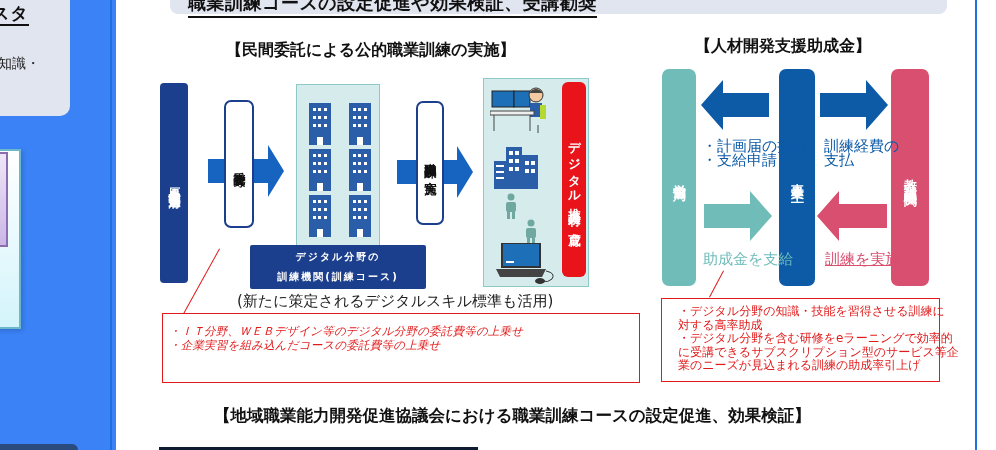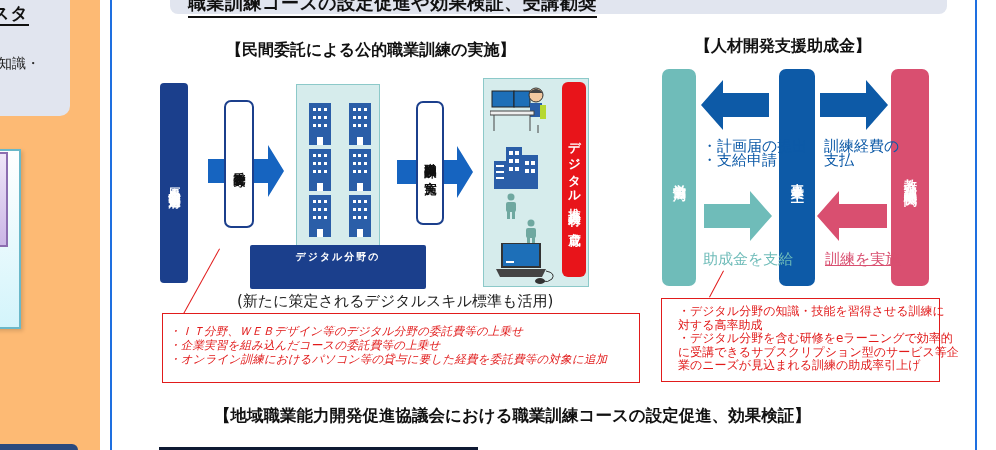--- a/index.html
+++ b/index.html
@@ -1,20 +1,20 @@
 <!DOCTYPE html>
 <html><head>
 <meta charset="utf-8">
 <style>
   * { box-sizing: border-box; margin: 0; padding: 0; }
   html, body { width: 996px; height: 450px; overflow: hidden; background: #fff; }
   body { position: relative; font-family: "DejaVu Sans", "Liberation Sans", sans-serif; color: #111; }
 
   
-  .left-slide { position: absolute; left: 0; top: 0; width: 100px; height: 450px; background: #fdba74; }
+  .left-slide { position: absolute; left: 0; top: 0; width: 116px; height: 450px; background: #3b82f6; }
   .left-header-box { position: absolute; left: -10px; top: 0; width: 80px; height: 116px; background: #e1e5ef; border-radius: 0 0 10px 0; }
   .left-header-title { position: absolute; left: 0; top: 2px; font-size: 17px; font-weight: bold; white-space: nowrap; border-bottom: 2px solid #111; padding-bottom: 0; line-height: 22px; letter-spacing: 1px; }
   .left-header-sub { position: absolute; left: 0; top: 55px; font-size: 14px; white-space: nowrap; color: #222; }
   .left-diagram-outer { position: absolute; left: -10px; top: 149px; width: 31px; height: 180px; border: 2px solid #6ab8c9; border-left: none; background: linear-gradient(#ffffff, #d3f4fb); box-shadow: 2px 2px 4px rgba(0,0,0,0.15); }
   .left-diagram-inner { position: absolute; left: -10px; top: 152px; width: 18px; height: 95px; border: 2px solid #8c6db0; border-left: none; background: linear-gradient(#efe6f8, #cbb6e6); }
   .left-bottom-bar { position: absolute; left: -10px; top: 444px; width: 88px; height: 10px; background: #2b4a7e; border-radius: 6px 6px 0 0; }
 
   
   .vline { position: absolute; top: 0; width: 2px; height: 450px; background: #1e6fe0; }
   .top-banner { position: absolute; left: 57px; top: 0; width: 763px; height: 14px; background: #e1e5ef; border-radius: 0 0 8px 8px; }
@@ -94,20 +94,21 @@
     <div class="bldg" style="left:52px;top:110px;"></div>
   </div>
 
   <svg class="arrow-blue" style="left:397px;top:146px;" width="76" height="52">
     <polygon points="0,14 60,14 60,0 76,26 60,52 60,38 0,38" fill="#1664c0"></polygon>
   </svg>
   <div class="label-box" style="left:416px;top:101px;width:28px;height:124px;">職業訓練の実施</div>
 
   <div class="digital-inst">
     <div>デジタル分野の</div>
+    <div>訓練機関(訓練コース)</div>
   </div>
   <div class="digital-note">(新たに策定されるデジタルスキル標準も活用)</div>
 
   <div class="talent-panel">
     <svg style="position:absolute;left:6px;top:6px;" width="60" height="52">
       <rect x="2" y="6" width="22" height="16" fill="#1d6fb8" stroke="#222" stroke-width="1"></rect>
       <rect x="24" y="6" width="16" height="16" fill="#1d6fb8" stroke="#222" stroke-width="1"></rect>
       <circle cx="46" cy="10" r="7" fill="#f2c9a0" stroke="#333"></circle>
       <path d="M39 8 Q46 0 53 8" fill="#444"></path>
       <rect x="40" y="18" width="12" height="14" fill="#2a5ea8"></rect>
@@ -156,21 +157,20 @@
       <path d="M50 28 Q60 30 56 36 Q52 40 46 38" fill="none" stroke="#333"></path>
       <ellipse cx="44" cy="38" rx="5" ry="3" fill="#333"></ellipse>
     </svg>
   </div>
   <div class="talent-red">デジタル推進人材の育成</div>
 
   <div class="red-line" style="left:186px;top:296px;width:74px;transform:rotate(-61deg);left:220px;top:249px;transform:rotate(119deg);"></div>
   <div class="red-callout">
     <div>・ＩＴ分野、ＷＥＢデザイン等のデジタル分野の委託費等の上乗せ</div>
     <div>・企業実習を組み込んだコースの委託費等の上乗せ</div>
-    <div>・オンライン訓練におけるパソコン等の貸与に要した経費を委託費等の対象に追加</div>
   </div>
 
   <div class="section-title" style="left:695px;top:36px;">【人材開発支援助成金】</div>
 
   <div class="col col-labor">労働局</div>
   <div class="col col-employer">事業主</div>
   <div class="col col-edu">教育訓練機関</div>
 
   <svg style="position:absolute;left:701px;top:80px;" width="68" height="50">
     <polygon points="68,13 22,13 22,0 0,25 22,50 22,37 68,37" fill="#0d5aa7"></polygon>

